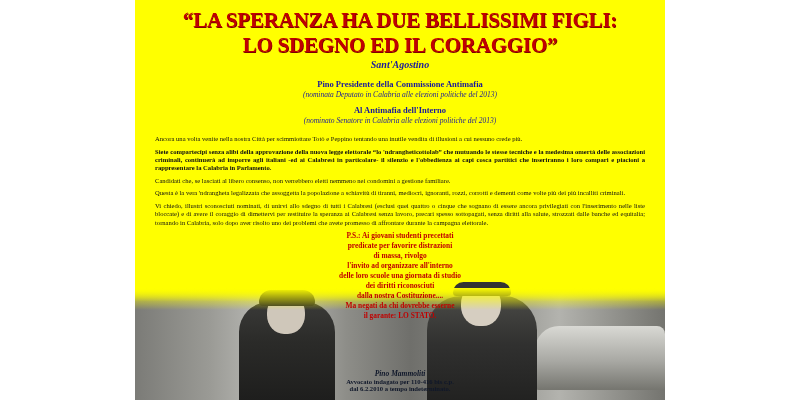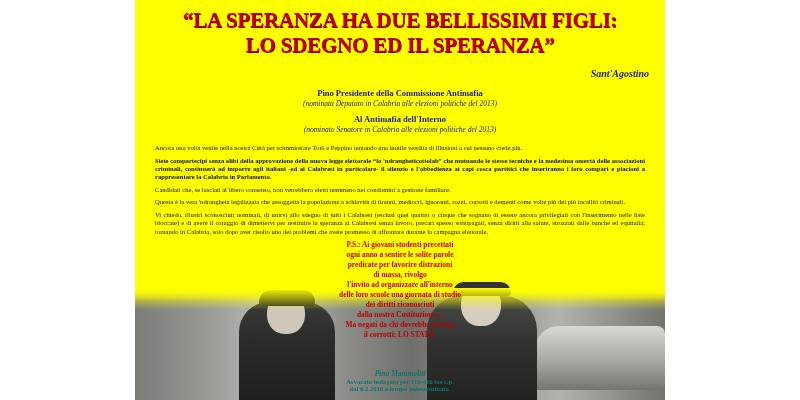--- a/index.html
+++ b/index.html
@@ -111,26 +111,26 @@
   .headline {
     text-align: center;
     color: #c00000;
     font-weight: bold;
     font-size: 21px;
     line-height: 1.18;
     letter-spacing: -0.2px;
     text-shadow: 0.6px 0.6px 0 #7a0000;
   }
   .attrib {
-    text-align: right;
+    text-align: center;
     color: #1a1a9c;
     font-style: italic;
     font-weight: bold;
     font-size: 10px;
-    margin-top: 10px;
+    margin-top: 1px;
   }
   .addressee {
     text-align: center;
     color: #1a1a9c;
     margin-top: 9px;
     font-size: 8.5px;
     font-weight: bold;
     line-height: 1.3;
   }
   .addressee .sub {
@@ -162,21 +162,21 @@
     line-height: 1.35;
   }
 
   .signature {
     position: absolute;
     left: 0;
     right: 0;
     bottom: 8px;
     text-align: center;
     z-index: 3;
-    color: #0f766e;
+    color: #0f172a;
   }
   .signature .name {
     font-weight: bold;
     font-style: italic;
     font-size: 7.5px;
   }
   .signature .line {
     font-size: 6.6px;
     font-weight: bold;
   }
@@ -194,21 +194,21 @@
     <div class="fig2"></div>
     <div class="fig2head"></div>
     <div class="fig2hat"></div>
     <div class="fade-top"></div>
   </div>
 
   <div class="content">
 
     <div class="headline">
       <div>“LA SPERANZA HA DUE BELLISSIMI FIGLI:</div>
-      <div>LO SDEGNO ED IL SPERANZA”</div>
+      <div>LO SDEGNO ED IL CORAGGIO”</div>
     </div>
 
     <div class="attrib">Sant'Agostino</div>
 
     <div class="addressee">
       <div>Pino Presidente della Commissione Antimafia</div>
       <div class="sub">(nominata Deputato in Calabria alle elezioni politiche del 2013)</div>
     </div>
 
     <div class="addressee second">
@@ -219,29 +219,28 @@
     <div class="body">
       <p>Ancora una volta venite nella nostra Città per scimmiottare Totò e Peppino tentando una inutile vendita di illusioni a cui nessuno crede più.</p>
       <p class="b">Siete compartecỉpi senza alibi della approvazione della nuova legge elettorale “lo 'ndrangheticottolab” che mutuando le stesse tecniche e la medesima omertà delle associazioni criminali, continuerà ad imporre agli italiani -ed ai Calabresi in particolare- il silenzio e l'obbedienza ai capi cosca partitici che inseriranno i loro compari e piacioni a rappresentare la Calabria in Parlamento.</p>
       <p>Candidati che, se lasciati al libero consenso, non verrebbero eletti nemmeno nei condomini a gestione familiare.</p>
       <p>Questa è la vera 'ndrangheta legalizzata che assoggetta la popolazione a schiavitù di tiranni, mediocri, ignoranti, rozzi, corrotti e dementi come volte più dei più incalliti criminali.</p>
       <p>Vi chiedo, illustri sconosciuti nominati, di unirvi allo sdegno di tutti i Calabresi (esclusi quei quattro o cinque che sognano di essere ancora privilegiati con l'inserimento nelle liste bloccate) e di avere il coraggio di dimettervi per restituire la speranza ai Calabresi senza lavoro, precari spesso sottopagati, senza diritti alla salute, strozzati dalle banche ed equitalia; tornando in Calabria, solo dopo aver risolto uno dei problemi che avete promesso di affrontare durante la campagna elettorale.</p>
     </div>
 
     <div class="ps">
       <div>P.S.: Ai giovani studenti precettati</div>
-      <div>ogni anno a sentire le solite parole</div>
       <div>predicate per favorire distrazioni</div>
       <div>di massa, rivolgo</div>
       <div>l'invito ad organizzare all'interno</div>
       <div>delle loro scuole una giornata di studio</div>
       <div>dei diritti riconosciuti</div>
       <div>dalla nostra Costituzione....</div>
       <div>Ma negati da chi dovrebbe esserne</div>
-      <div>il corrotti: LO STATO.</div>
+      <div>il garante: LO STATO.</div>
     </div>
 
   </div>
 
   <div class="signature">
     <div class="name">Pino Mammoliti</div>
     <div class="line">Avvocato indagato per 110-416 bis c.p.</div>
     <div class="line">dal 6.2.2010 a tempo indeterminato.</div>
   </div>
 

